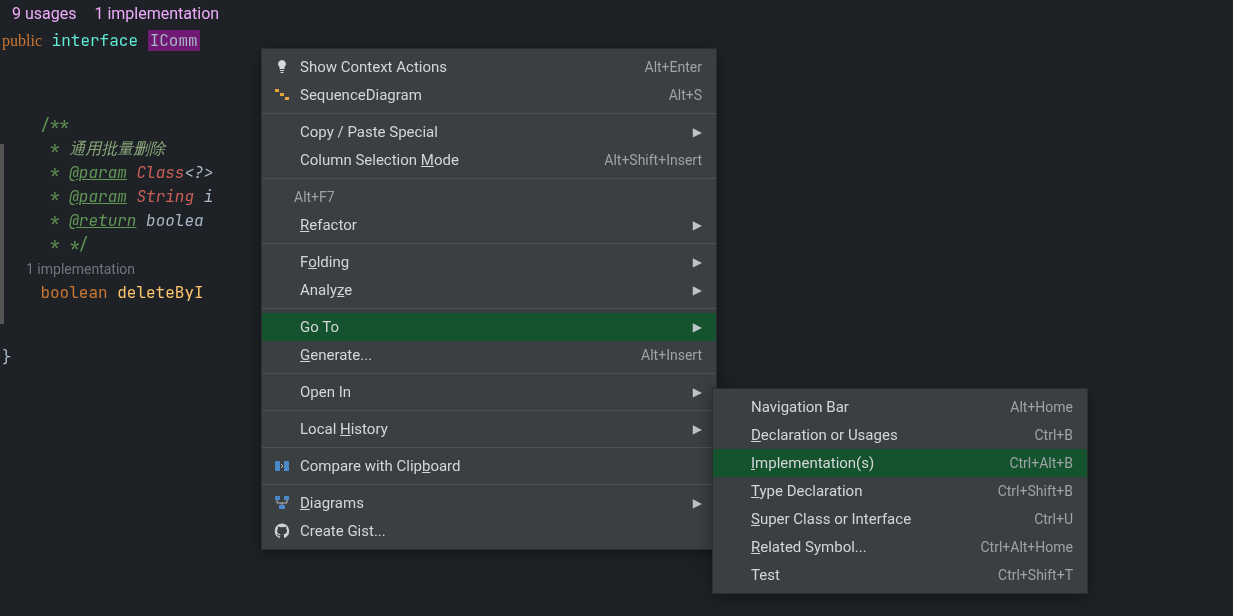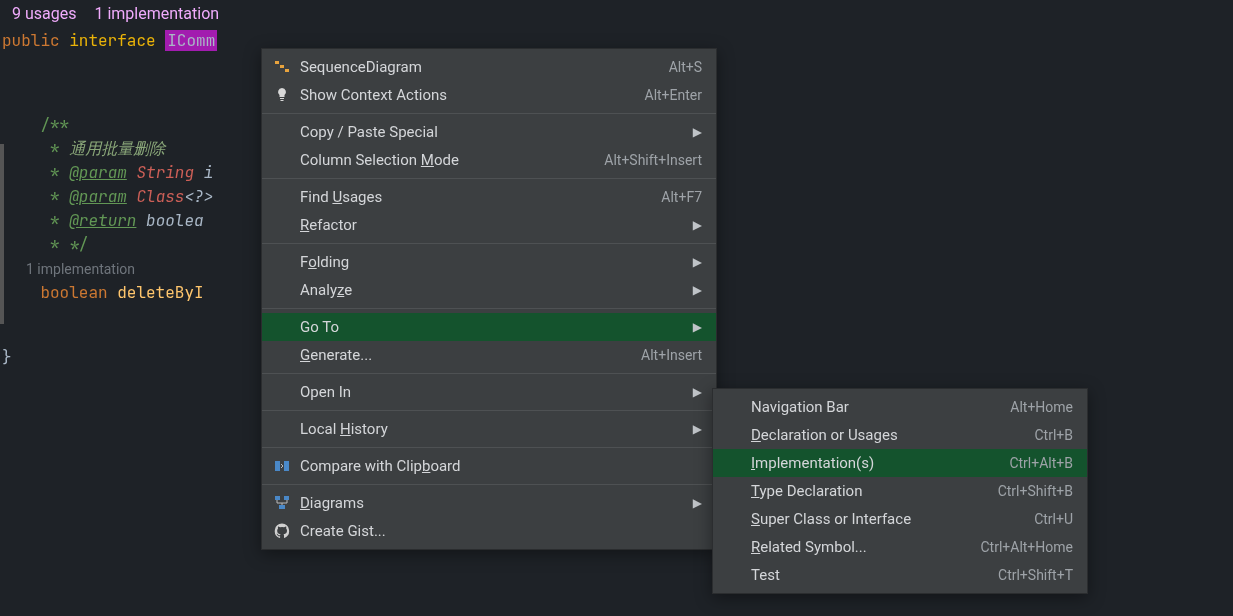--- a/index.html
+++ b/index.html
@@ -28,23 +28,23 @@
     padding-bottom: 6px;
   }
   .hints-line .sep { display:inline-block; width:18px; }
   .code-line {
     font-family: "JetBrains Mono","Consolas","Menlo",monospace;
     font-size: 16px;
     line-height: 24px;
     white-space: pre;
     padding-left: 2px;
   }
-  .kw-public { color:#cc7832; }
-  .kw-interface { color:#eab308; }
-  .type-name { color:#a9b7c6; background:#a21caf; padding:0 2px; }
+  .kw-public { color:#cc7832;font-family:Liberation Serif, serif; }
+  .kw-interface { color:#5eead4; }
+  .type-name { color:#a9b7c6; background:#701a75; padding:0 2px; }
   .jd-open { color:#629755; }
   .jd-star { color:#629755; }
   .jd-text { color:#629755; }
   .jd-cn { color:#8aa779; font-style:italic;margin-top:45px; }
   .jd-tag { color:#629755; text-decoration: underline; font-style: italic;}
   .jd-class { color:#cc5f57; font-style: italic;}
   .jd-gen { color:#a9b7c6; font-style: italic;}
   .jd-string { color:#cc5f57; font-style: italic;}
   .impl-hint { color:#6f757c; font-size:14px; padding-left:26px; padding-top:4px;padding-bottom:4px;}
   .ret-type { color:#cc7832; }
@@ -98,67 +98,66 @@
     <span>9 usages</span><span class="sep"></span><span>1 implementation</span>
   </div>
   <div class="gutter-bar gb1"></div>
 
   <div class="code-line"><span class="kw-public">public</span> <span class="kw-interface">interface</span> <span class="type-name">IComm</span></div>
   <span class="pad"></span>
   <span class="pad"></span>
   <span class="pad"></span>
   <div class="code-line">    <span class="jd-open">/**</span></div>
   <div class="code-line">     <span class="jd-star">*</span> <span class="jd-cn">通用批量删除</span></div>
+  <div class="code-line">     <span class="jd-star">*</span> <span class="jd-tag">@param</span> <span class="jd-class">Class</span><span class="jd-gen">&lt;?&gt;</span></div>
   <div class="code-line">     <span class="jd-star">*</span> <span class="jd-tag">@param</span> <span class="jd-string">String</span> <span class="jd-gen">i</span></div>
-  <div class="code-line">     <span class="jd-star">*</span> <span class="jd-tag">@param</span> <span class="jd-class">Class</span><span class="jd-gen">&lt;?&gt;</span></div>
   <div class="code-line">     <span class="jd-star">*</span> <span class="jd-tag">@return</span> <span class="jd-gen">boolea</span></div>
   <div class="code-line">     <span class="jd-star">*</span> <span class="jd-text">*/</span></div>
   <div class="impl-hint">1 implementation</div>
   <div class="code-line">    <span class="ret-type">boolean</span> <span class="method-name">deleteByI</span></div>
   <span class="pad"></span>
   <span class="pad"></span>
   <div class="code-line"><span class="brace">}</span></div>
 </div>
 
 <div class="ctx-menu cm1" id="cm1">
     <div class="menu-row">
       <span class="menu-icon">
         <svg width="16" height="16" viewBox="0 0 16 16">
+          <path fill="#d8d8d8" d="M8 1a4 4 0 0 0-2.5 7.1V10h5V8.1A4 4 0 0 0 8 1zM6 11h4v1H6zm.5 2h3v1h-3z"></path>
+        </svg>
+      </span>
+      <span class="menu-label">Show Context Actions</span>
+      <span class="menu-shortcut">Alt+Enter</span>
+    </div>
+    <div class="menu-row">
+      <span class="menu-icon">
+        <svg width="16" height="16" viewBox="0 0 16 16">
           <rect x="1" y="2" width="4" height="3" fill="#e8a33d"></rect>
           <rect x="6" y="6" width="4" height="3" fill="#e8a33d"></rect>
           <rect x="11" y="10" width="4" height="3" fill="#e8a33d"></rect>
         </svg>
       </span>
       <span class="menu-label">SequenceDiagram</span>
       <span class="menu-shortcut">Alt+S</span>
     </div>
-    <div class="menu-row">
-      <span class="menu-icon">
-        <svg width="16" height="16" viewBox="0 0 16 16">
-          <path fill="#d8d8d8" d="M8 1a4 4 0 0 0-2.5 7.1V10h5V8.1A4 4 0 0 0 8 1zM6 11h4v1H6zm.5 2h3v1h-3z"></path>
-        </svg>
-      </span>
-      <span class="menu-label">Show Context Actions</span>
-      <span class="menu-shortcut">Alt+Enter</span>
-    </div>
     <div class="menu-sep"></div>
     <div class="menu-row">
       <span class="menu-icon"></span>
       <span class="menu-label">Copy / Paste Special</span>
       <span class="menu-arrow">▶</span>
     </div>
     <div class="menu-row">
       <span class="menu-icon"></span>
       <span class="menu-label">Column Selection <u>M</u>ode</span>
       <span class="menu-shortcut">Alt+Shift+Insert</span>
     </div>
     <div class="menu-sep"></div>
     <div class="menu-row">
       <span class="menu-icon"></span>
-      <span class="menu-label">Find <u>U</u>sages</span>
       <span class="menu-shortcut">Alt+F7</span>
     </div>
     <div class="menu-row">
       <span class="menu-icon"></span>
       <span class="menu-label"><u>R</u>efactor</span>
       <span class="menu-arrow">▶</span>
     </div>
     <div class="menu-sep"></div>
     <div class="menu-row">
       <span class="menu-icon"></span>

